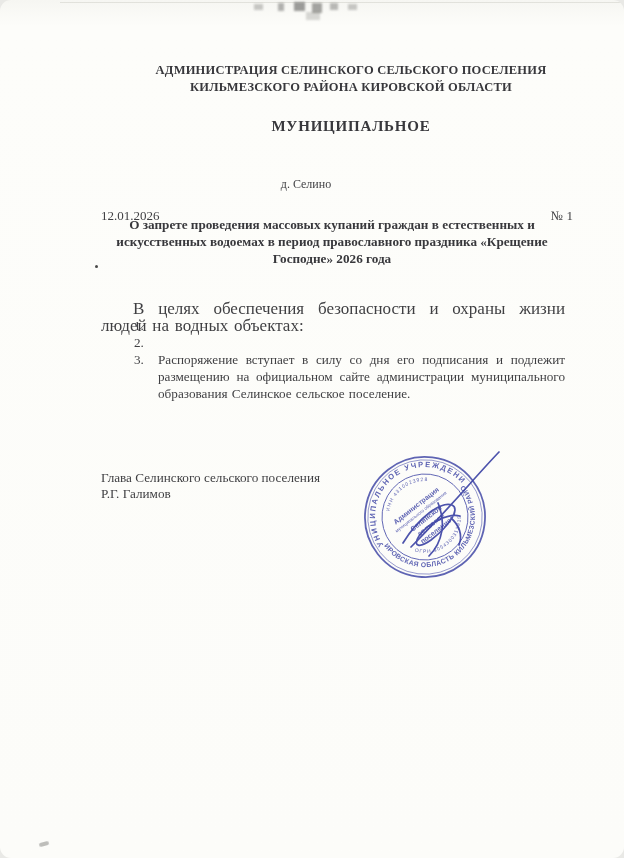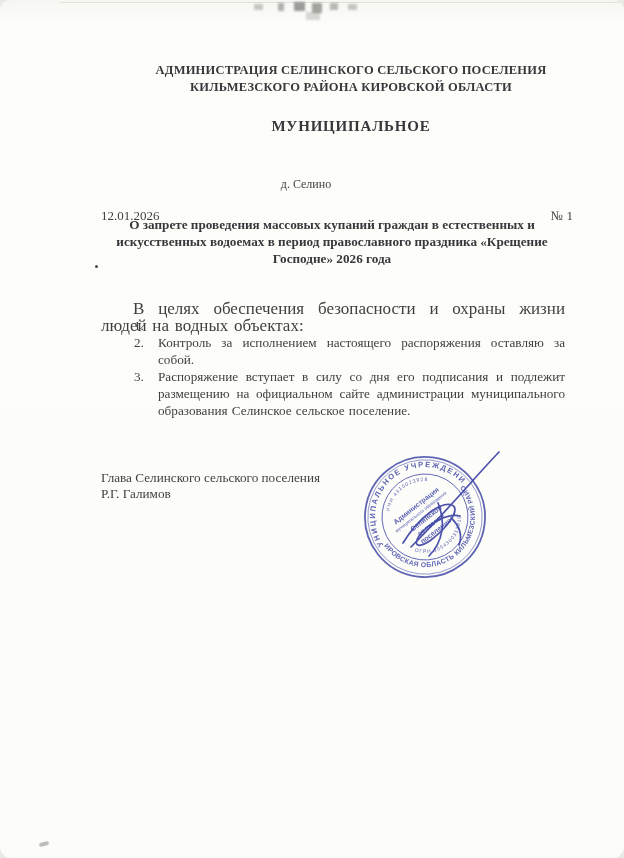--- a/index.html
+++ b/index.html
@@ -86,21 +86,20 @@
   <div class="stray-dot"></div>
 
   <div class="intro">В целях обеспечения безопасности и охраны жизни людей на водных объектах:</div>
 
   <div class="list">
     <div class="list-item">
       <span class="li-num">1.</span>
     </div>
     <div class="list-item">
       <span class="li-num">2.</span>
-      <span class="li-text">Контроль за исполнением настоящего распоряжения оставляю за собой.</span>
     </div>
     <div class="list-item">
       <span class="li-num">3.</span>
       <span class="li-text">Распоряжение вступает в силу со дня его подписания и подлежит размещению на официальном сайте администрации муниципального образования Селинское сельское поселение.</span>
     </div>
   </div>
 
   <div class="sig-row">
     <span>Глава Селинского сельского поселения</span>
     <span class="sig-name">Р.Г. Галимов</span>

